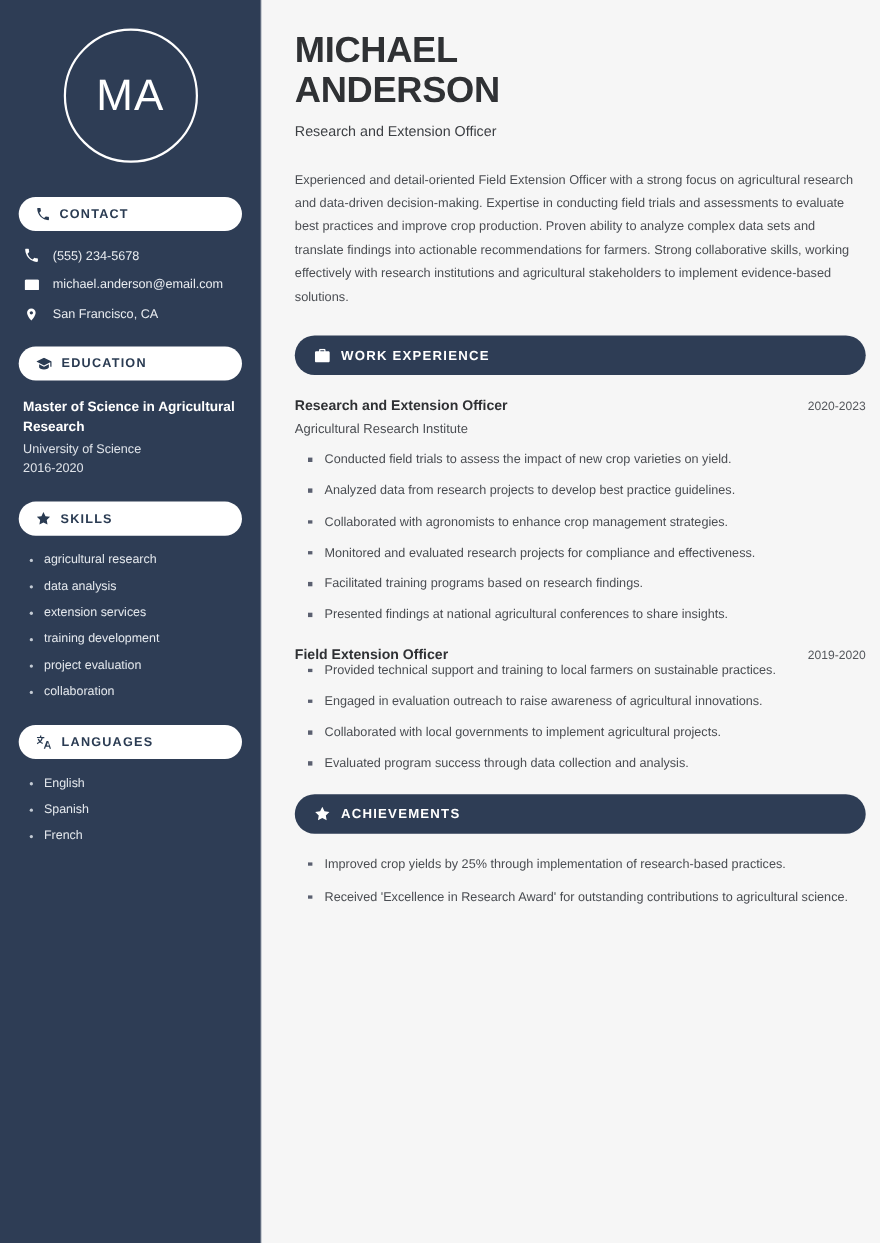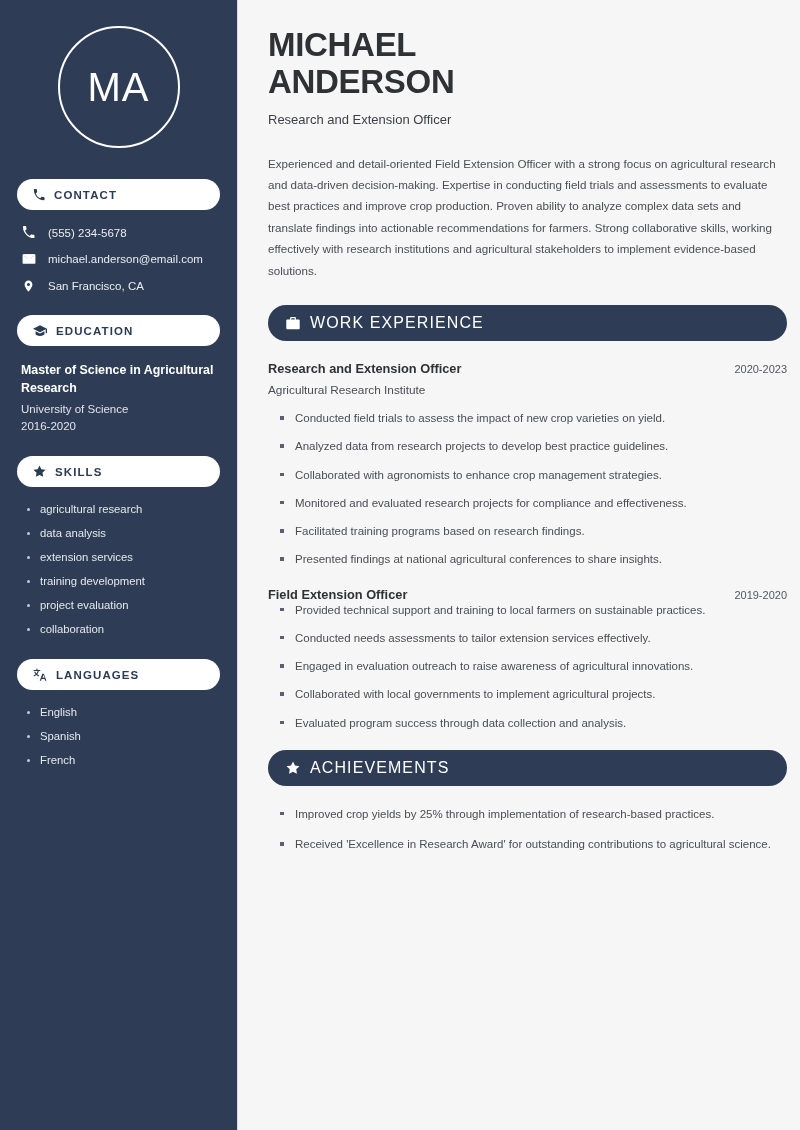--- a/index.html
+++ b/index.html
@@ -59,21 +59,21 @@
   .main { flex:1; padding:26px 13px 30px 30px; background:#f6f6f6; }
   .name { font-size:33px; font-weight:700; color:#2f3134; line-height:1.13; letter-spacing:-0.3px; }
   .job-title { font-size:13px; color:#3c3f43; margin-top:11px; margin-bottom:26px; }
   .summary { font-size:11.6px; line-height:1.85; color:#4a4d52; margin-bottom:24px; }
 
   .banner {
     background:#2e3d55; color:#fff; border-radius:20px;
     height:36px; display:flex; align-items:center; gap:10px;
     padding:0 18px; margin-bottom:20px;
   }
-  .banner-label { font-size:16px; font-weight:400; letter-spacing:1.1px; }
+  .banner-label { font-size:12px; font-weight:700; letter-spacing:1.1px; }
   .banner svg { display:block; }
 
   .job { margin-bottom:18px; }
   .job-head { display:flex; justify-content:space-between; align-items:baseline; }
   .job-role { font-size:12.8px; font-weight:700; color:#2f3134; }
   .job-date { font-size:11px; color:#54575c; white-space:nowrap; }
   .job-org { font-size:11.8px; color:#4a4d52; margin-top:7px; margin-bottom:13px; }
 
   .bullets { list-style:none; padding-left:12px; }
   .bullets li {
@@ -219,21 +219,20 @@
       </ul>
     </div>
 
     <div class="job mt-extra">
       <div class="job-head">
         <span class="job-role">Field Extension Officer</span>
         <span class="job-date">2019-2020</span>
       </div>
       <ul class="bullets">
         <li>Provided technical support and training to local farmers on sustainable practices.</li>
-        <li>Conducted needs assessments to tailor extension services effectively.</li>
         <li>Engaged in evaluation outreach to raise awareness of agricultural innovations.</li>
         <li>Collaborated with local governments to implement agricultural projects.</li>
         <li>Evaluated program success through data collection and analysis.</li>
       </ul>
     </div>
 
     <div class="banner">
       <span class="ic">
         <svg width="14" height="14" viewBox="0 0 24 24" fill="#ffffff">
             <path d="M12 .8l3.4 7 7.7 1.1-5.6 5.4 1.3 7.6L12 18.3 5.2 21.9l1.3-7.6L.9 8.9l7.7-1.1L12 .8z"></path>

